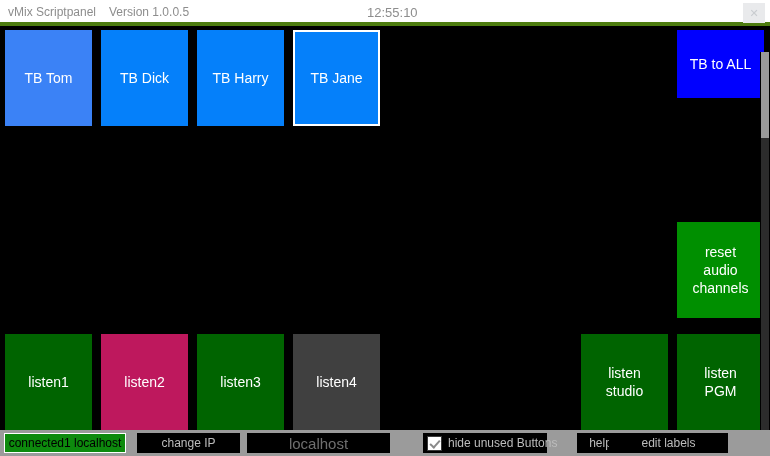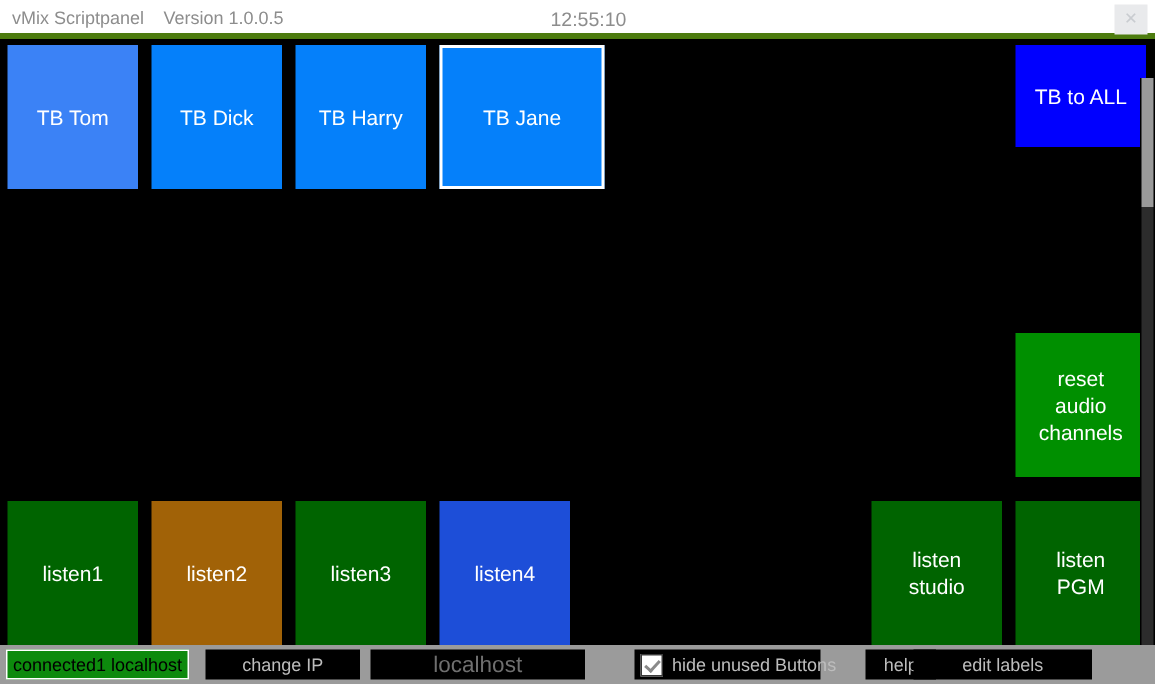--- a/index.html
+++ b/index.html
@@ -184,29 +184,29 @@
     <span class="title-version">Version 1.0.0.5</span>
     <span class="title-clock">12:55:10</span>
     <div class="title-close">✕</div>
   </div>
 
   <div class="panel">
     <div id="btn-host">
         <div class="btn" style="left: 5px; top: 4px; width: 87px; height: 96px; background: #3b82f6;">TB Tom</div>
         <div class="btn" style="left: 101px; top: 4px; width: 87px; height: 96px; background: rgb(5, 128, 250);">TB Dick</div>
         <div class="btn" style="left: 197px; top: 4px; width: 87px; height: 96px; background: rgb(5, 128, 250);">TB Harry</div>
-        <div class="btn sel" style="left: 293px; top: 4px; width: 110px; height: 96px; background: rgb(5, 128, 250);">TB Jane</div>
+        <div class="btn sel" style="left: 293px; top: 4px; width: 87px; height: 96px; background: rgb(5, 128, 250);">TB Jane</div>
         <div class="btn" style="left: 677px; top: 4px; width: 87px; height: 68px; background: rgb(0, 0, 255);">TB to ALL</div>
         <div class="btn" style="left: 677px; top: 196px; width: 87px; height: 96px; background: rgb(0, 143, 0);">reset
 audio
 channels</div>
         <div class="btn" style="left: 5px; top: 308px; width: 87px; height: 96px; background: rgb(0, 100, 0);">listen1</div>
-        <div class="btn" style="left: 101px; top: 308px; width: 87px; height: 96px; background: #a16207;">listen2</div>
+        <div class="btn" style="left: 101px; top: 308px; width: 87px; height: 96px; background: #be185d;">listen2</div>
         <div class="btn" style="left: 197px; top: 308px; width: 87px; height: 96px; background: rgb(0, 100, 0);">listen3</div>
-        <div class="btn" style="left: 293px; top: 308px; width: 87px; height: 96px; background: #1d4ed8;">listen4</div>
+        <div class="btn" style="left: 293px; top: 308px; width: 87px; height: 96px; background: #404040;">listen4</div>
         <div class="btn" style="left: 581px; top: 308px; width: 87px; height: 96px; background: rgb(0, 100, 0);">listen
 studio</div>
         <div class="btn" style="left: 677px; top: 308px; width: 87px; height: 96px; background: rgb(0, 100, 0);">listen
 PGM</div>
       </div>
 
     <div class="vscroll">
       <div class="track-lo"></div>
       <div class="thumb"></div>
     </div>

